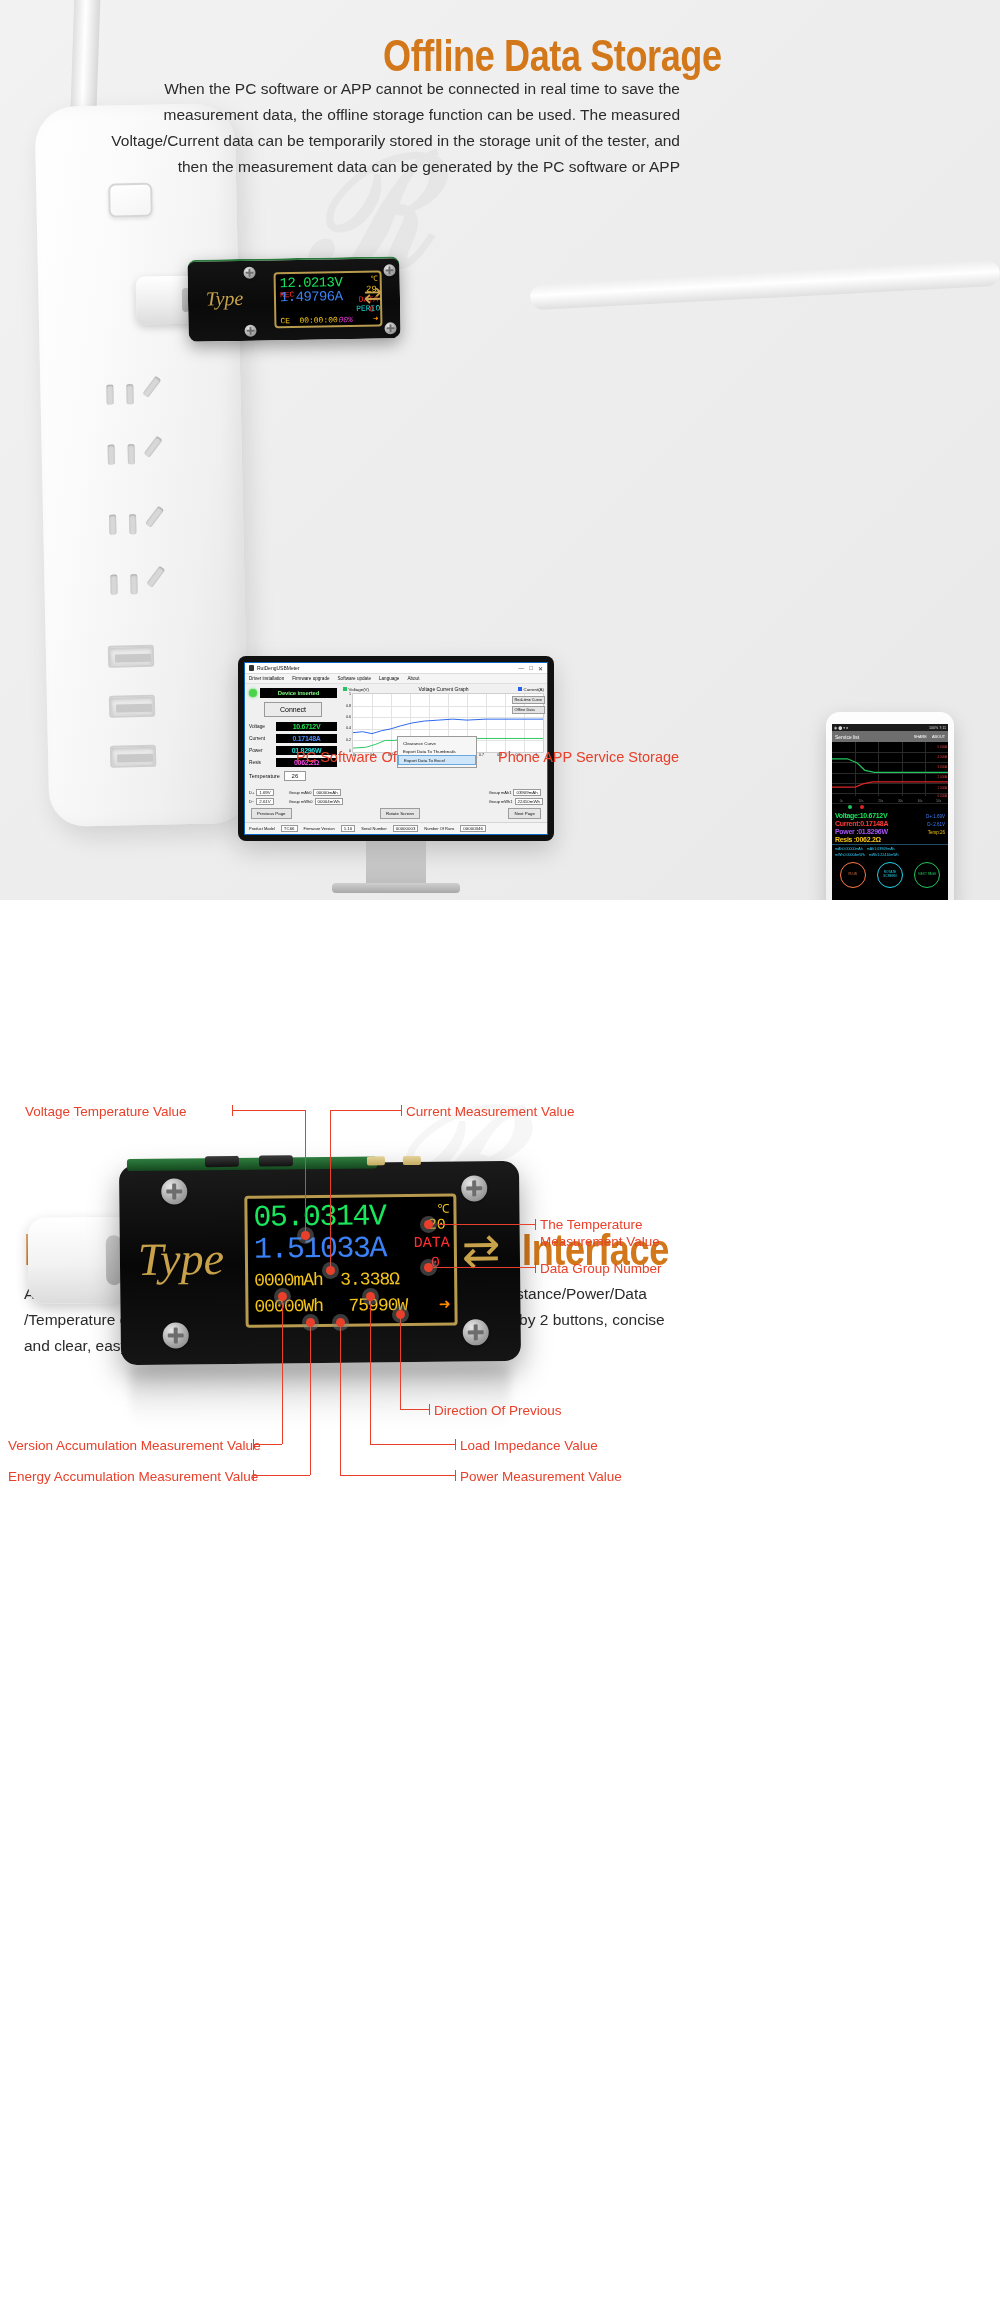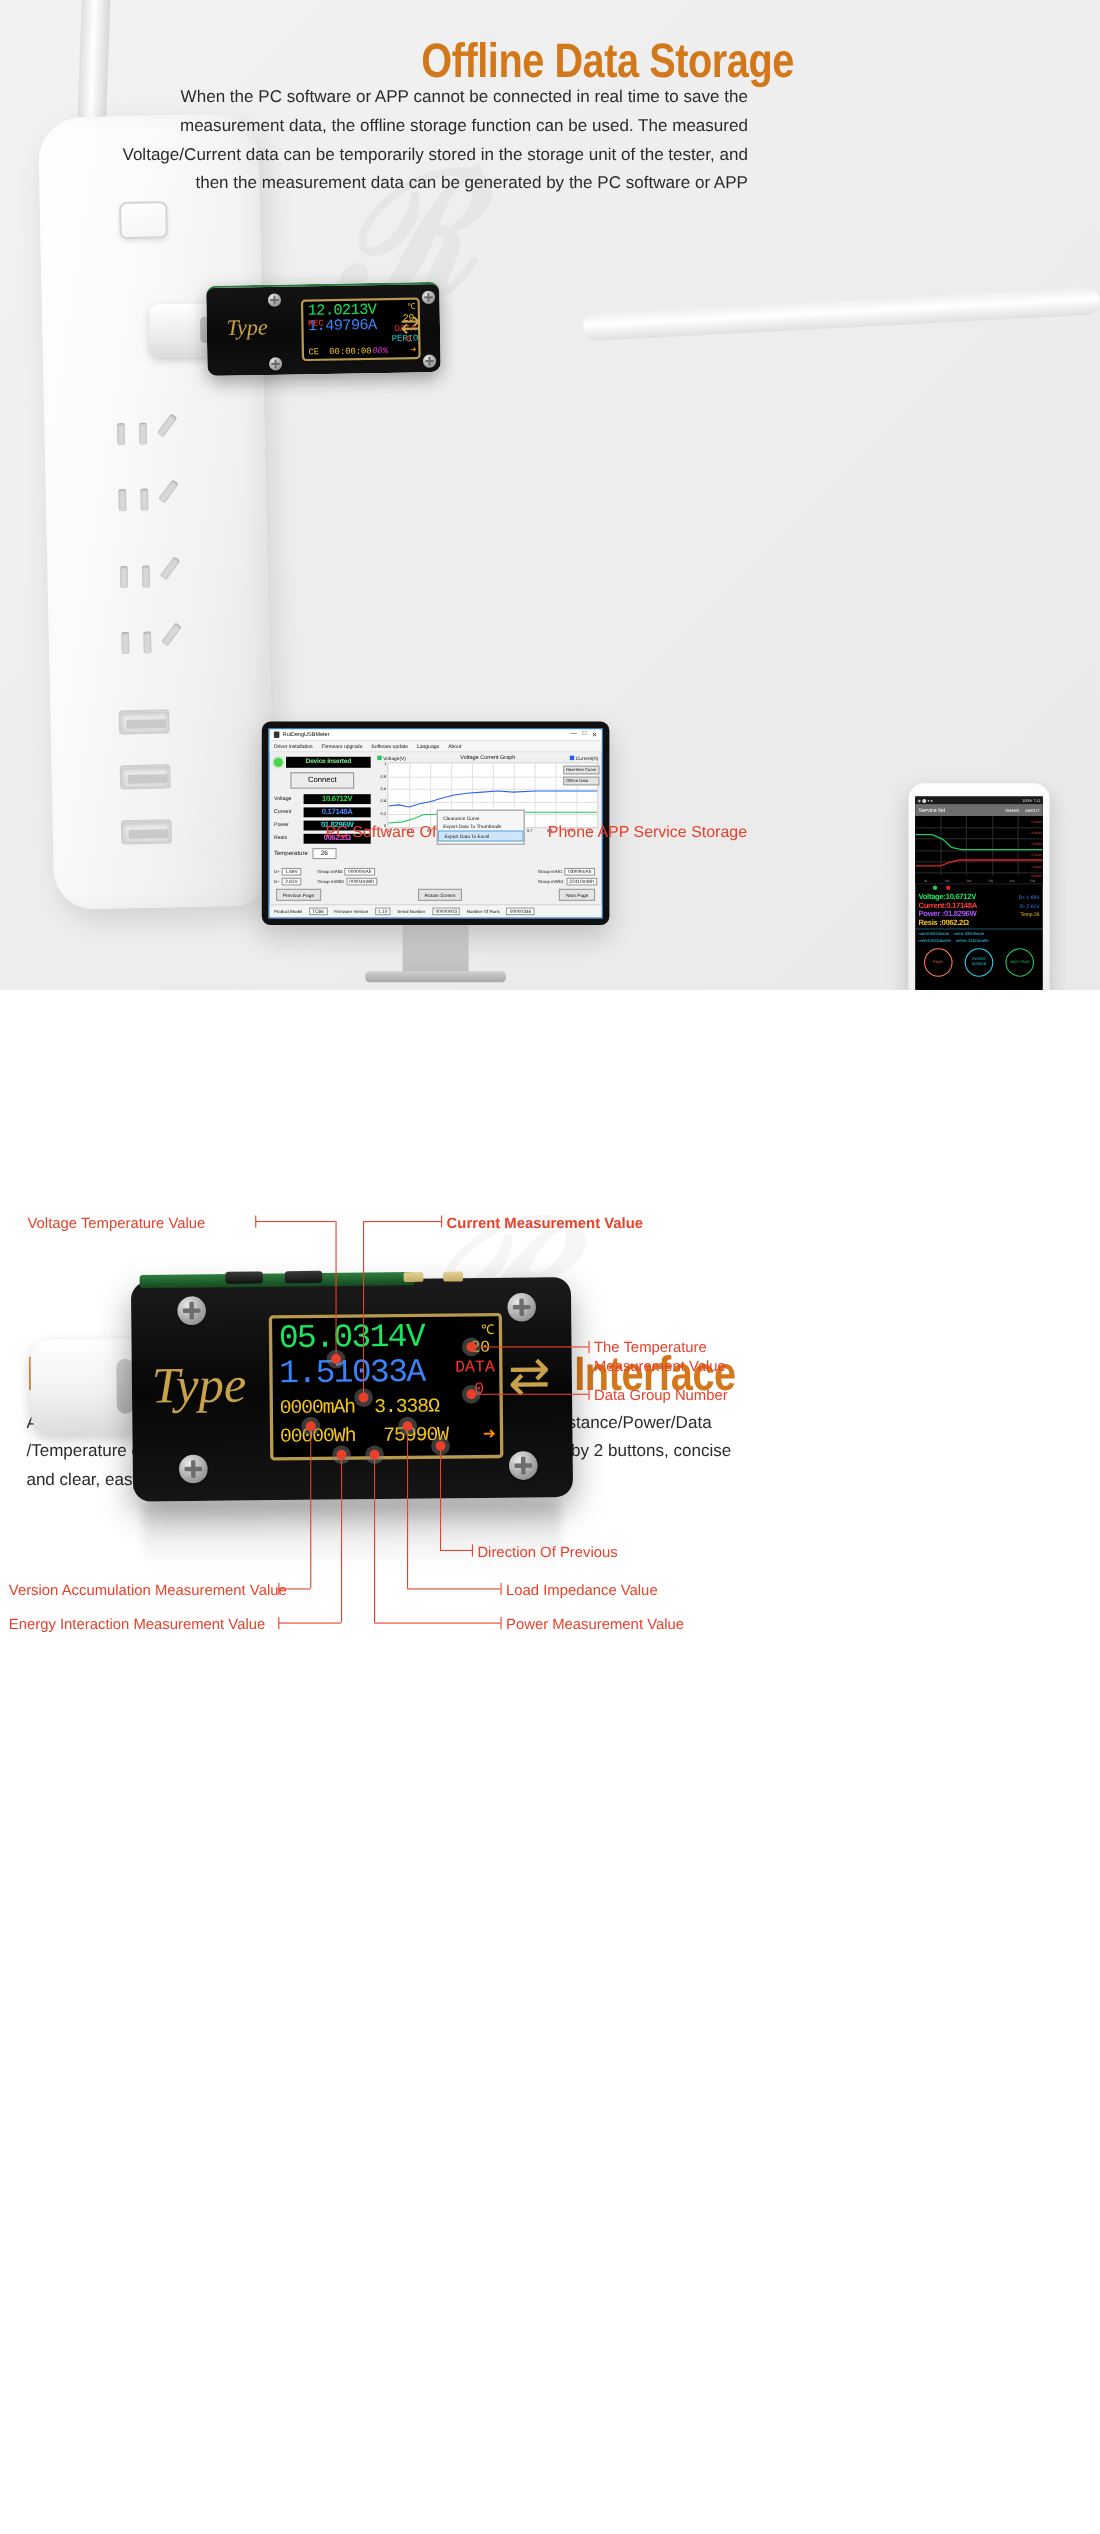--- a/index.html
+++ b/index.html
@@ -741,21 +741,21 @@
     <div class="dbl-arrow" style="left:342px; top:66px; font-size:46px;">⇄</div>
   </div>
 </div>
 
 <div class="anno" style="left:25px; top:1103px;">Voltage Temperature Value</div>
 <div class="ln ln-h" style="left:232px; top:1110px; width:73px;"></div>
 <div class="tick" style="left:232px; top:1105px;"></div>
 <div class="ln ln-v" style="left:305px; top:1110px; height:125px;"></div>
 <div class="dot" style="left:301px; top:1231px;"></div>
 
-<div class="anno" style="left:406px; top:1103px;font-weight:bold;">Current Measurement Value</div>
+<div class="anno" style="left:406px; top:1103px;">Current Measurement Value</div>
 <div class="ln ln-h" style="left:330px; top:1110px; width:72px;"></div>
 <div class="tick" style="left:401px; top:1105px;"></div>
 <div class="ln ln-v" style="left:330px; top:1110px; height:160px;"></div>
 <div class="dot" style="left:326px; top:1266px;"></div>
 
 <div class="anno" style="left:540px; top:1216px;">The Temperature<br>Measurement Value</div>
 <div class="ln ln-h" style="left:438px; top:1224px; width:97px;"></div>
 <div class="tick" style="left:535px; top:1219px;"></div>
 <div class="dot" style="left:424px; top:1220px;"></div>
 
@@ -781,17 +781,17 @@
 <div class="tick" style="left:455px; top:1470px;"></div>
 <div class="ln ln-v" style="left:340px; top:1322px; height:153px;"></div>
 <div class="dot" style="left:336px; top:1318px;"></div>
 
 <div class="anno" style="left:8px; top:1437px;">Version Accumulation Measurement Value</div>
 <div class="ln ln-h" style="left:253px; top:1444px; width:29px;"></div>
 <div class="tick" style="left:253px; top:1439px;"></div>
 <div class="ln ln-v" style="left:282px; top:1296px; height:148px;"></div>
 <div class="dot" style="left:278px; top:1292px;"></div>
 
-<div class="anno" style="left:8px; top:1468px;">Energy Interaction Measurement Value</div>
+<div class="anno" style="left:8px; top:1468px;">Energy Accumulation Measurement Value</div>
 <div class="ln ln-h" style="left:253px; top:1475px; width:57px;"></div>
 <div class="tick" style="left:253px; top:1470px;"></div>
 <div class="ln ln-v" style="left:310px; top:1322px; height:153px;"></div>
 <div class="dot" style="left:306px; top:1318px;"></div>
 
 </body></html>

